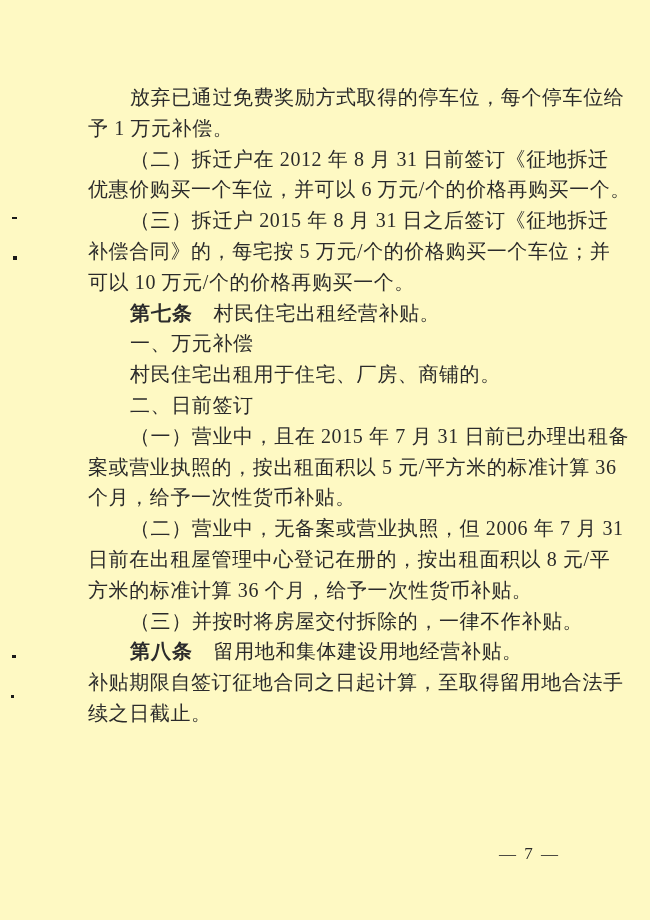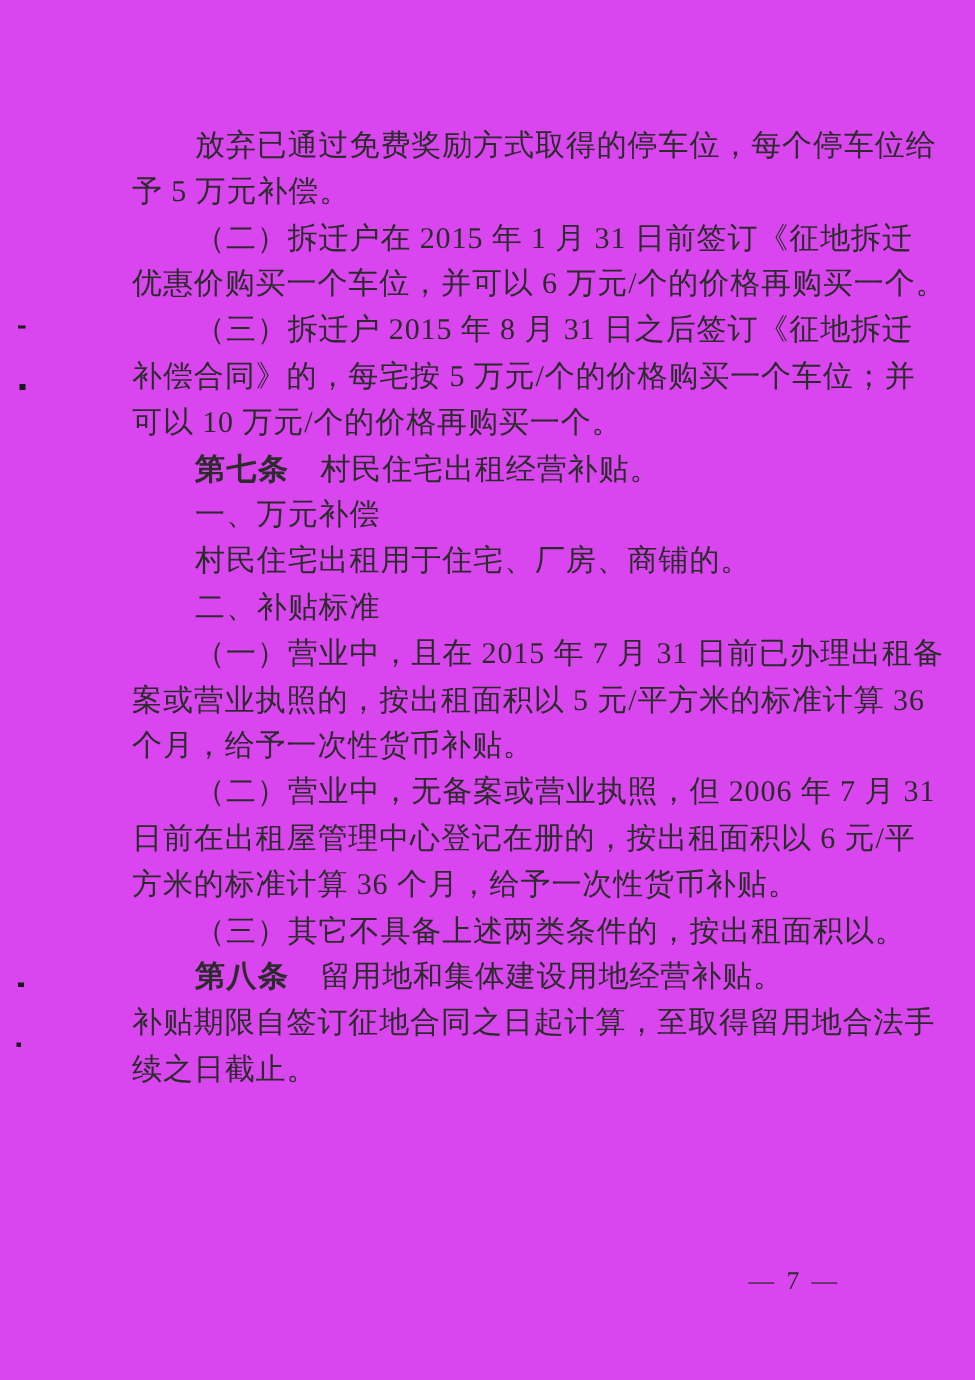--- a/index.html
+++ b/index.html
@@ -4,21 +4,21 @@
 <style>
   html, body {
     margin: 0;
     padding: 0;
     background: #e8e8e8;
   }
   .page {
     position: relative;
     width: 650px;
     height: 920px;
-    background: #d946ef;
+    background: #fef9c3;
     overflow: hidden;
     font-family: "Liberation Serif", "DejaVu Serif", serif;
   }
   .text-block {
     position: absolute;
     left: 88px;
     top: 82px;
     width: 482px;
     color: #2b2b2b;
     font-size: 20px;
@@ -52,37 +52,37 @@
     position: absolute;
     background: #1a1a1a;
   }
 </style>
 </head>
 <body>
 
 <div class="page">
   <div class="text-block" id="text-block">
       <div class="line indent"><span>放弃已通过免费奖励方式取得的停车位，每个停车位给</span></div>
-      <div class="line"><span>予 5 万元补偿。</span></div>
-      <div class="line indent"><span>（二）拆迁户在 2015 年 1 月 31 日前签订《征地拆迁</span></div>
+      <div class="line"><span>予 1 万元补偿。</span></div>
+      <div class="line indent"><span>（二）拆迁户在 2012 年 8 月 31 日前签订《征地拆迁</span></div>
       <div class="line"><span>优惠价购买一个车位，并可以 6 万元/个的价格再购买一个。</span></div>
       <div class="line indent"><span>（三）拆迁户 2015 年 8 月 31 日之后签订《征地拆迁</span></div>
       <div class="line"><span>补偿合同》的，每宅按 5 万元/个的价格购买一个车位；并</span></div>
       <div class="line"><span>可以 10 万元/个的价格再购买一个。</span></div>
       <div class="line indent"><span class="head">第七条</span><span>　村民住宅出租经营补贴。</span></div>
       <div class="line indent"><span>一、万元补偿</span></div>
       <div class="line indent"><span>村民住宅出租用于住宅、厂房、商铺的。</span></div>
-      <div class="line indent"><span>二、补贴标准</span></div>
+      <div class="line indent"><span>二、日前签订</span></div>
       <div class="line indent"><span>（一）营业中，且在 2015 年 7 月 31 日前已办理出租备</span></div>
       <div class="line"><span>案或营业执照的，按出租面积以 5 元/平方米的标准计算 36</span></div>
       <div class="line"><span>个月，给予一次性货币补贴。</span></div>
       <div class="line indent"><span>（二）营业中，无备案或营业执照，但 2006 年 7 月 31</span></div>
-      <div class="line"><span>日前在出租屋管理中心登记在册的，按出租面积以 6 元/平</span></div>
+      <div class="line"><span>日前在出租屋管理中心登记在册的，按出租面积以 8 元/平</span></div>
       <div class="line"><span>方米的标准计算 36 个月，给予一次性货币补贴。</span></div>
-      <div class="line indent"><span>（三）其它不具备上述两类条件的，按出租面积以。</span></div>
+      <div class="line indent"><span>（三）并按时将房屋交付拆除的，一律不作补贴。</span></div>
       <div class="line indent"><span class="head">第八条</span><span>　留用地和集体建设用地经营补贴。</span></div>
       <div class="line"><span>补贴期限自签订征地合同之日起计算，至取得留用地合法手</span></div>
       <div class="line"><span>续之日截止。</span></div>
     </div>
   <div class="page-number">— 7 —</div>
   <div id="artifacts">
       <div class="artifact" style="left: 12px; top: 217px; width: 5px; height: 2px;"></div>
       <div class="artifact" style="left: 13px; top: 256px; width: 4px; height: 4px;"></div>
       <div class="artifact" style="left: 12px; top: 655px; width: 4px; height: 3px;"></div>
       <div class="artifact" style="left: 11px; top: 695px; width: 3px; height: 3px;"></div>

